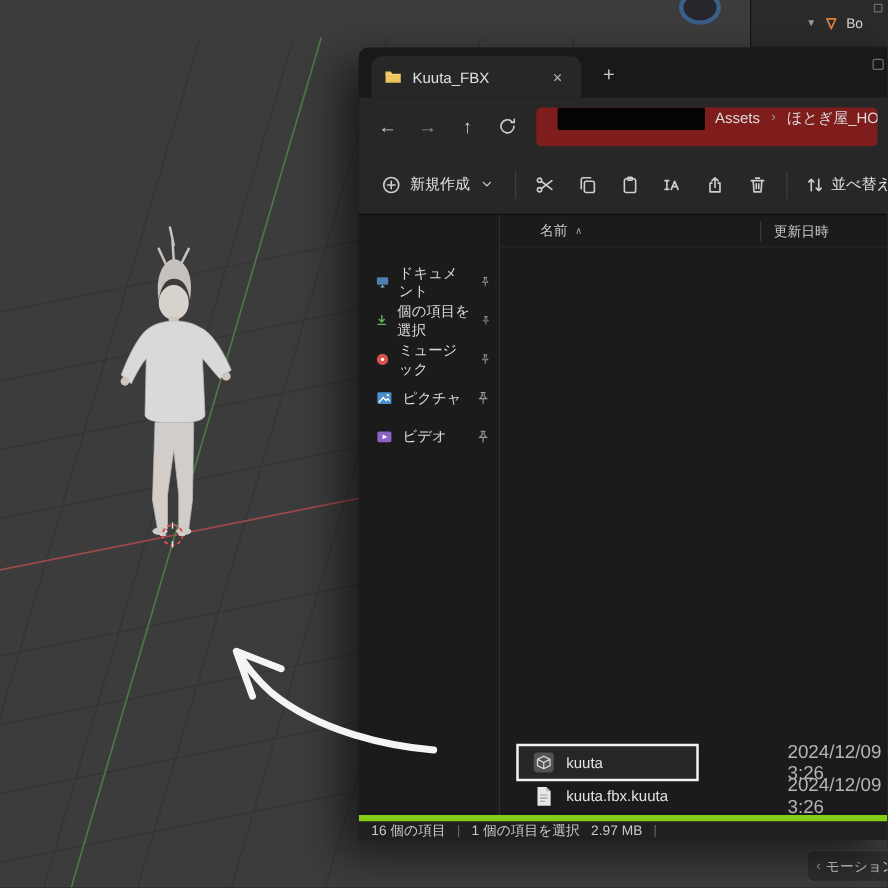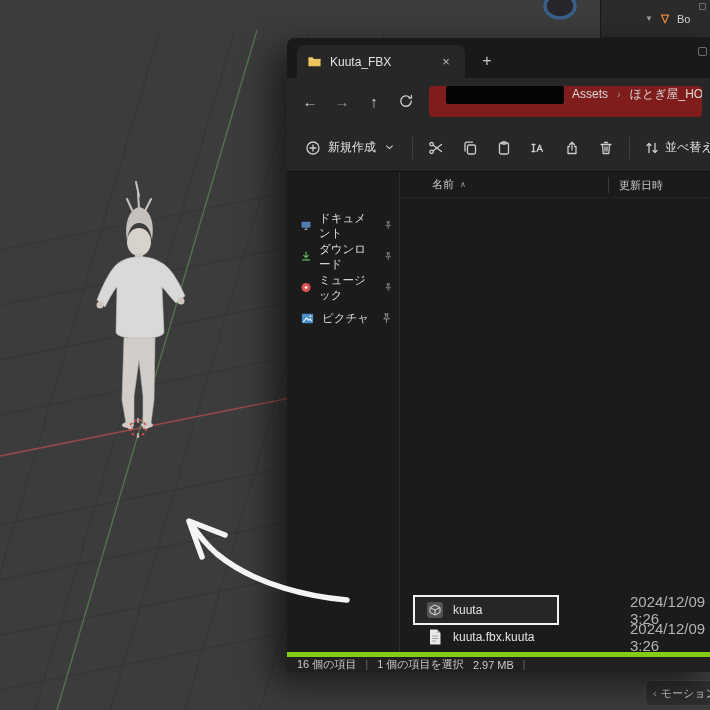--- a/index.html
+++ b/index.html
@@ -254,21 +254,21 @@
           <svg class="pin" viewBox="0 0 16 16">
             <path d="M6 2.5 h4 M7 2.5 v3.5 l-2.5 2.5 h7 L9 6 v-3.5 M8 8.5 v4.5" stroke="#9a9a9a" stroke-width="1.1" fill="none" stroke-linecap="round"></path>
           </svg>
         </div>
 
         <div class="side-item">
           <svg viewBox="0 0 16 16" width="15" height="15">
             <path d="M8 2 v7 M5 6.5 L8 9.5 L11 6.5" stroke="#5cb85c" stroke-width="1.6" fill="none" stroke-linecap="round" stroke-linejoin="round"></path>
             <path d="M3.5 12.5 h9" stroke="#5cb85c" stroke-width="1.6" stroke-linecap="round"></path>
           </svg>
-          <span>ダウンロード</span>
+          <span>個の項目を選択</span>
           <svg class="pin" viewBox="0 0 16 16">
             <path d="M6 2.5 h4 M7 2.5 v3.5 l-2.5 2.5 h7 L9 6 v-3.5 M8 8.5 v4.5" stroke="#9a9a9a" stroke-width="1.1" fill="none" stroke-linecap="round"></path>
           </svg>
         </div>
 
 
         <div class="side-item">
           <svg viewBox="0 0 16 16" width="15" height="15">
             <circle cx="8" cy="8" r="6" fill="#d9534f"></circle>
             <circle cx="8" cy="8" r="1.8" fill="#fff"></circle>
@@ -284,20 +284,30 @@
             <rect x="2" y="3" width="12" height="10" rx="1" fill="#4a90cf"></rect>
             <path d="M3.5 11.5 L7 7.5 L9.5 10 L11 8.5 L12.5 10.5" stroke="#fff" stroke-width="1.1" fill="none"></path>
             <circle cx="11" cy="5.5" r="1" fill="#ffe9a8"></circle>
           </svg>
           <span>ピクチャ</span>
           <svg class="pin" viewBox="0 0 16 16">
             <path d="M6 2.5 h4 M7 2.5 v3.5 l-2.5 2.5 h7 L9 6 v-3.5 M8 8.5 v4.5" stroke="#9a9a9a" stroke-width="1.1" fill="none" stroke-linecap="round"></path>
           </svg>
         </div>
 
+        <div class="side-item">
+          <svg viewBox="0 0 16 16" width="15" height="15">
+            <rect x="2" y="3.5" width="12" height="9" rx="1.5" fill="#8a63c9"></rect>
+            <path d="M6.5 6 L10.5 8 L6.5 10 Z" fill="#fff"></path>
+          </svg>
+          <span>ビデオ</span>
+          <svg class="pin" viewBox="0 0 16 16">
+            <path d="M6 2.5 h4 M7 2.5 v3.5 l-2.5 2.5 h7 L9 6 v-3.5 M8 8.5 v4.5" stroke="#9a9a9a" stroke-width="1.1" fill="none" stroke-linecap="round"></path>
+          </svg>
+        </div>
       </div>
 
       <div class="main">
         <div class="col-header">
           <div class="col-name">
             <span>名前</span>
             <span class="sort-caret">∧</span>
           </div>
           <div class="col-date">
             <span>更新日時</span>

